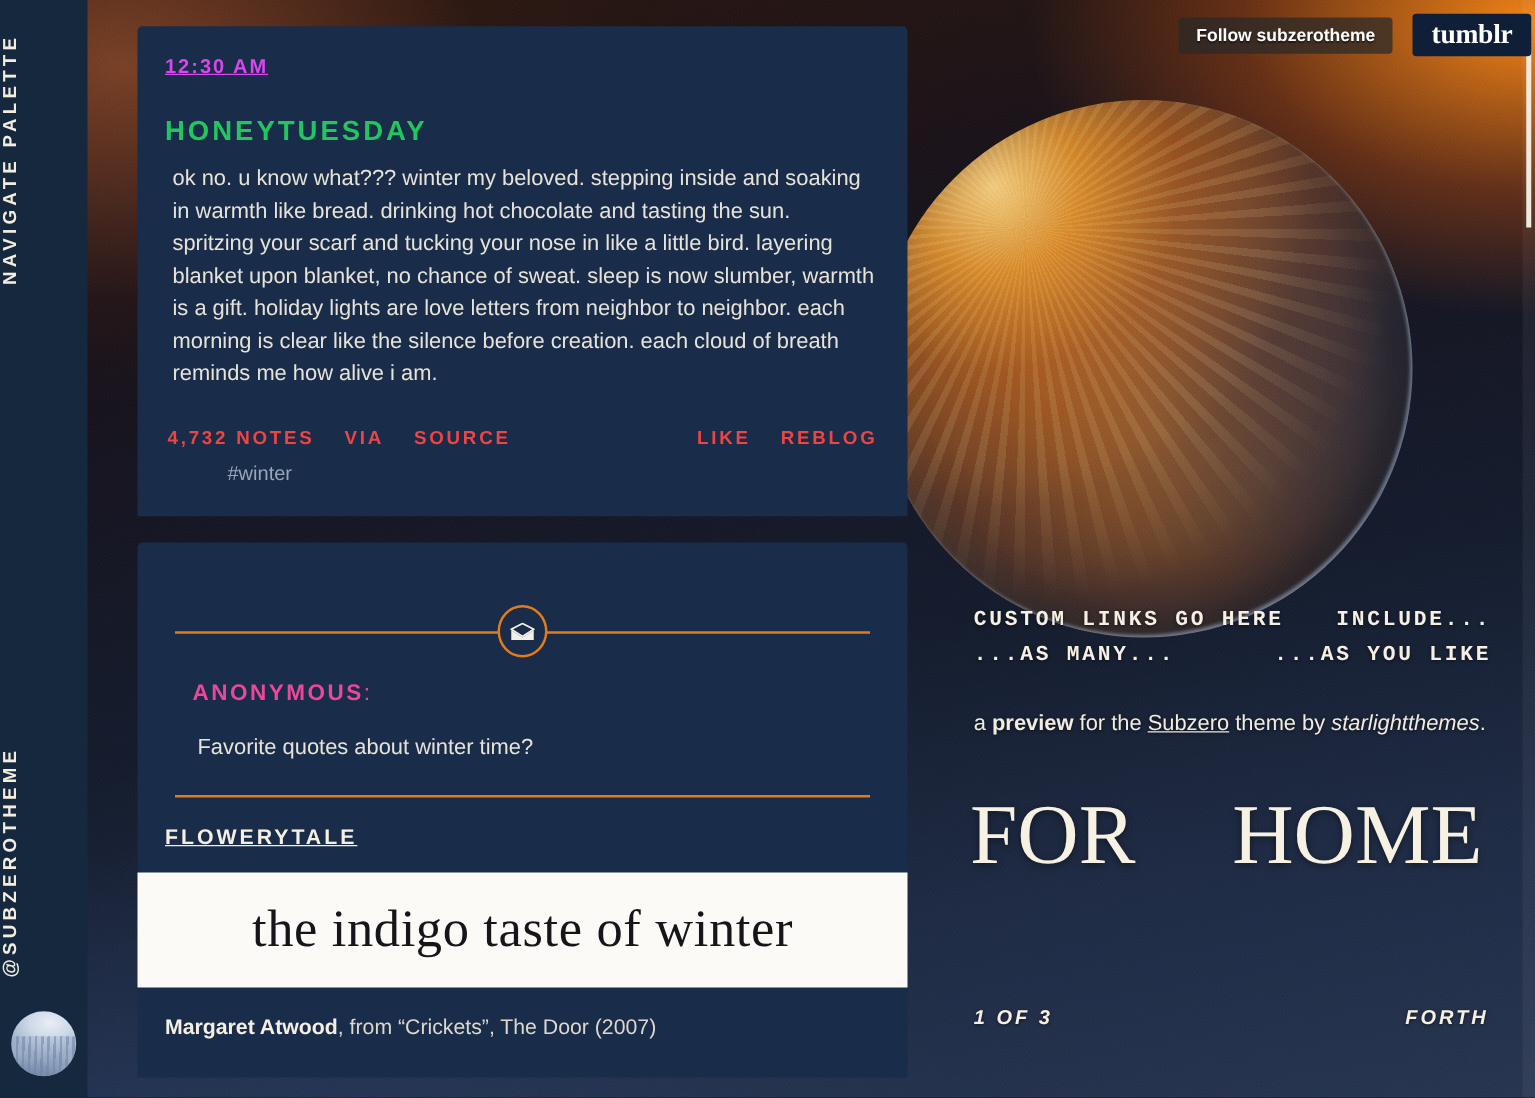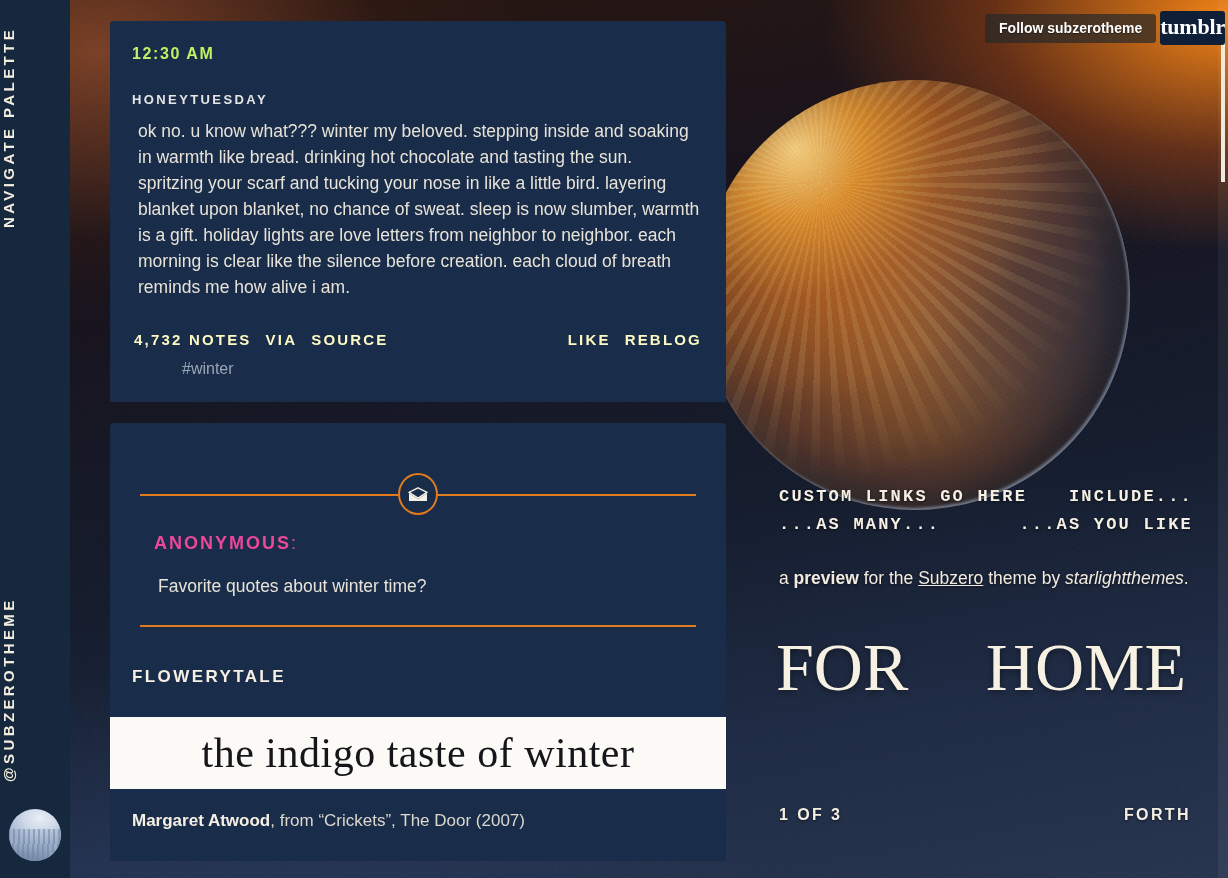--- a/index.html
+++ b/index.html
@@ -106,21 +106,21 @@
     font-family:"Liberation Sans", sans-serif;
     cursor:pointer;
     text-shadow:0 1px 1px rgba(0,0,0,.5);
     text-align:right;
   }
   #tumblr-logo{
     background:#0f1f38; color:#fff;
     font-family:"Liberation Serif", serif;
     font-weight:700; font-size:22px;
     letter-spacing:-.2px;
-    padding:3px 0 5px; border-radius:3px;
+    padding:3px 15px 5px; border-radius:3px;margin-left:12px;
   }
 
   
   #scroll-track{
     position:absolute; right:0; top:0; width:10px; height:878px;
     background:rgba(255,255,255,.05); z-index:25;
   }
   #scroll-thumb{
     position:absolute; right:3px; top:40px; width:4px; height:142px;
     background:#efe9de; z-index:26;
@@ -136,37 +136,37 @@
     text-align:center; padding-top:43px;
     text-shadow:0 1px 3px rgba(0,0,0,.6);
   }
   .post{
     background:#192c49;
     border-radius:4px 4px 0 0;
     margin-top:21px;
     padding:24px 22px 0;
   }
   .post-time{
-    color:#bef264; font-size:16px; font-weight:700; letter-spacing:1.6px;
+    color:#d946ef; font-size:16px; font-weight:700; letter-spacing:1.6px;text-decoration:underline;
   }
   .post-author{
-    color:#e5e5e5; font-size:13px; font-weight:700; letter-spacing:2.4px;
+    color:#22c55e; font-size:22px; font-weight:700; letter-spacing:2.4px;
     margin-top:29px;
   }
   .post-body{
     color:#e7e3d8; font-size:17.5px; line-height:1.49;
     margin-top:11px; padding:0 4px 0 6px;
   }
   .post-footer{
     display:flex; justify-content:space-between; align-items:baseline;
     margin-top:31px; padding:0 2px;
   }
   .meta-left, .meta-right{
-    color:#fef9c3; font-size:15px; font-weight:700; letter-spacing:2.2px;
-    display:flex; gap:14px;
+    color:#ef4444; font-size:15px; font-weight:700; letter-spacing:2.2px;
+    display:flex; gap:24px;
   }
   .meta-left span, .meta-right span{ cursor:pointer; }
   .post-tags{
     color:#9aa6b8; font-size:16px; margin-top:12px; padding:0 2px 24px;margin-left:48px;
   }
 
   
   .ask-rule{
     position:relative; margin:25px 8px 0; height:44px;
   }
@@ -186,26 +186,27 @@
   }
   .ask-asker .colon{ font-weight:400; letter-spacing:0; }
   .ask-question{
     color:#e7e3d8; font-size:17.5px; margin:22px 0 0 26px;
   }
   .ask-rule-bottom{
     margin:28px 8px 0; height:2px; background:#e07b1e;
   }
   .answer-author{
     color:#f6f0e4; font-size:17px; font-weight:700; letter-spacing:2.4px;
-    margin-top:40px;
+    margin-top:22px;
+    text-decoration:underline;
   }
   .quote-image{
-    margin:30px -22px 0;
+    margin:18px -22px 0;
     background:#fbfaf7;
-    height:72px;
+    height:92px;
     display:flex; align-items:center; justify-content:center;
     overflow:hidden;
   }
   .quote-image span{
     font-family:"Liberation Serif", serif;
     font-size:42px; color:#16161a; letter-spacing:.5px;
   }
   .quote-source{
     color:#dcd8cd; font-size:17px; margin-top:22px; padding-bottom:30px;
   }
@@ -247,20 +248,21 @@
   }
   #blog-title .ln{ display:block; text-align:justify; }
   #blog-title .ln::after{ content:""; display:inline-block; width:100%; }
   #pagination{
     position:absolute; top:806px; left:11px; width:412px;
     display:flex; justify-content:space-between; align-items:baseline;
   }
   #pagination span{
     color:#f6f0e4; font-size:16px; font-weight:700; letter-spacing:2.4px;
     text-shadow:0 1px 3px rgba(0,0,0,.55);
+    font-style:italic;
   }
   #page-forth{ cursor:pointer; }
 </style>
 </head>
 <body>
 
 <div id="bg">
   <div id="bubble"></div>
   <div id="bubble-rim"></div>
   <div id="grain"></div>

